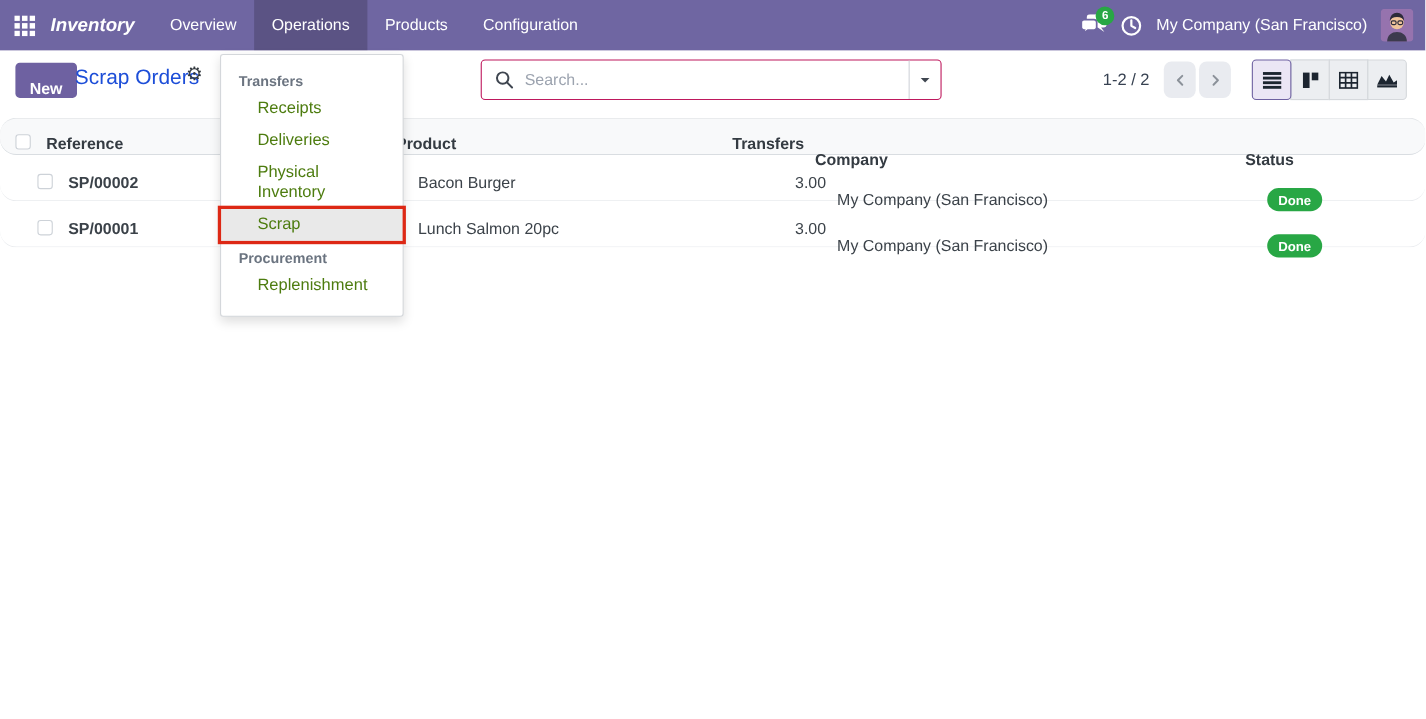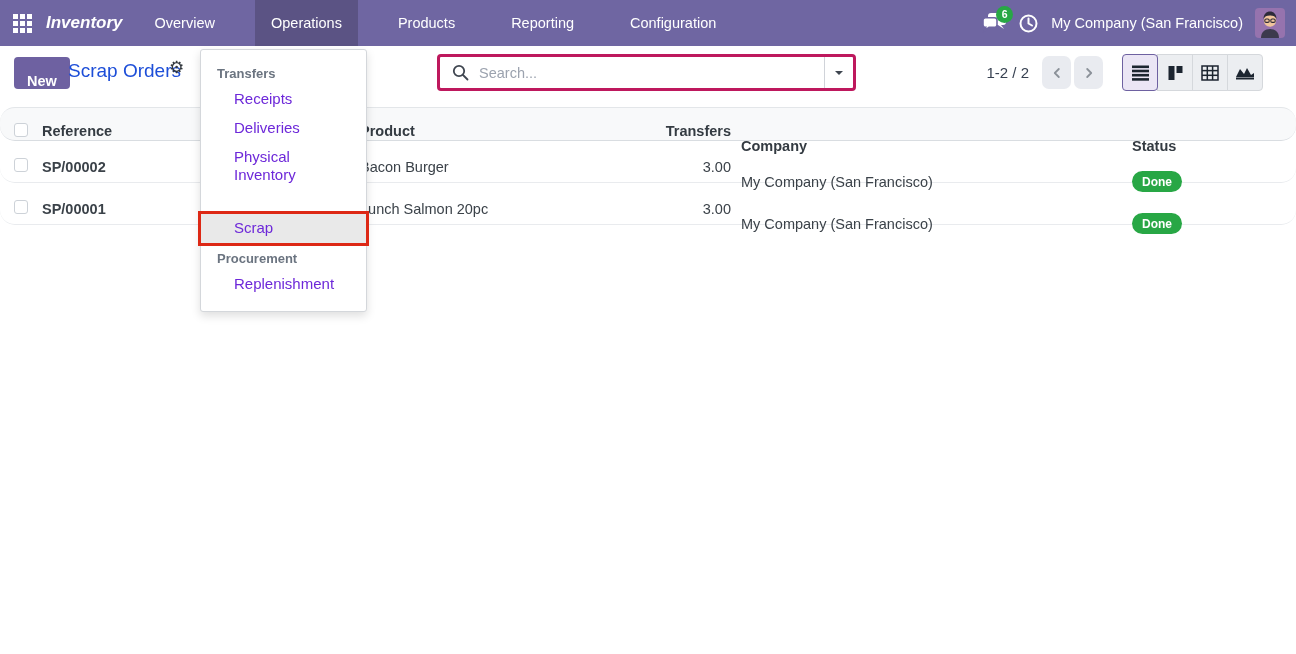--- a/index.html
+++ b/index.html
@@ -16,21 +16,21 @@
     background:#6f66a2; color:#fff; display:flex; align-items:stretch;
   }
   .apps-btn {
     width:44px; display:flex; align-items:center; justify-content:center;
     background:transparent; border:none; cursor:pointer; padding:0;
   }
   .brand {
     display:flex; align-items:center; padding:0 16px 0 2px;
     font-size:17px; font-weight:700; cursor:pointer;font-style:italic;
   }
-  .nav-menus { display:flex;gap:24px; }
+  .nav-menus { display:flex; }
   .nav-item {
     display:flex; align-items:center; padding:0 16px; font-size:14.5px;
     color:#fff; text-decoration:none; cursor:pointer; white-space:nowrap;
   }
   .nav-item.active { background:rgba(0,0,0,0.18); }
   .nav-right { margin-left:auto; display:flex; align-items:center; padding-right:11px; }
   .systray-btn {
     position:relative; display:flex; align-items:center; justify-content:center;
     width:34px; height:46px; cursor:pointer;
   }
@@ -51,36 +51,36 @@
   }
   .page-title {
     position:absolute; left:68px; top:14px; margin:0;
     font-size:19px; font-weight:400; color:#1d4ed8; white-space:nowrap;
   }
   .title-gear {
     position:absolute; left:169px; top:13px; font-size:17px; color:#33393f; cursor:pointer; line-height:1;
   }
   .searchbar {
     position:absolute; left:437px; top:8px; width:419px; height:37px;
-    border:3px solid #be185d; border-radius:4px; background:#fff;
+    border:1px solid #be185d; border-radius:4px; background:#fff;
     display:flex; align-items:center;
   }
   .search-icon-wrap { padding:0 8px 0 12px; display:flex; align-items:center; }
   .searchbar input {
     flex:1; border:none; outline:none; font-family:inherit; font-size:14.5px;
     color:#374151; background:transparent; min-width:0;
   }
   .searchbar input::placeholder { color:#9ca3af; }
   .search-caret-btn {
     width:29px; align-self:stretch; border:none; border-left:1px solid #d0d3d9;
     background:transparent; cursor:pointer; display:flex; align-items:center; justify-content:center;
   }
   .caret-down { width:0; height:0; border:4.5px solid transparent; border-top-color:#3f4650; margin-top:4px; }
 
-  .right-tools { position:absolute; right:33px; top:8px; display:flex; align-items:center; }
+  .right-tools { position:absolute; right:17px; top:8px; display:flex; align-items:center; }
   .pager-range { font-size:15px; color:#374151; margin-right:10px; cursor:pointer; white-space:nowrap; }
   .pager-btn {
     width:29px; height:33px; margin-left:3px; border:none; border-radius:7px;
     background:#e9ebf0; cursor:pointer; display:flex; align-items:center; justify-content:center;
   }
   .view-switcher { display:flex; margin-left:19px; }
   .vs-btn {
     width:36px; height:37px; margin-left:-1px; border:1px solid #d5d8dc; background:#eceef1;
     cursor:pointer; display:flex; align-items:center; justify-content:center; padding:0;
   }
@@ -89,21 +89,21 @@
   .vs-btn.active { background:#ebe6f5; border:1px solid #6e61a1; border-radius:4px; z-index:1; }
 
   
   .list-table { position:absolute; top:107px; left:0; width:100%; }
   .trow {
     display:grid; grid-template-columns:42px 318px 300px 71px 391px 174px;
     align-items:center;
     border-radius:15px;
   }
   .trow.thead { height:34px; background:#f8f9fa; border-top:1px solid #e3e6e9; border-bottom:1px solid #d9dde1; }
-  .trow.data { height:42px; border-bottom:1px solid #e9ebee; background:#fff; cursor:pointer; }
+  .trow.data { height:42px; border-bottom:1px solid #e9ebee; background:#fff; cursor:pointer;padding-left:20px; }
   .cell { font-size:14.5px; color:#3b4249; white-space:nowrap; }
   .cell.th { font-weight:700; color:#343b42; }
   .c-qty { text-align:right; }
   .c-company, .c-status { padding-left:10px;margin-top:30px; }
   .cell.ref { font-weight:700; color:#3b4249; }
   .checkbox {
     display:inline-block; width:14px; height:14px; margin-left:14px;
     border:1px solid #cdd2d8; border-radius:3px; background:#fff; cursor:pointer;
   }
   .badge-done {
@@ -112,24 +112,24 @@
   }
 
   
   .dropdown {
     position:absolute; left:200px; top:49px; width:167px; z-index:20;
     background:#fff; border:1px solid #d4d7db; border-radius:3px;
     box-shadow:0 4px 10px rgba(0,0,0,0.13); padding:8px 0 12px;
   }
   .dd-header { padding:8px 16px 3px; font-size:13px; font-weight:700; color:#6b7480; line-height:16px; }
   .dd-item {
-    display:block; padding:5px 12px 6px 33px; font-size:15px; color:#6d28d9;
+    display:block; padding:5px 12px 6px 33px; font-size:15px; color:#4d7c0f;
     line-height:18px; text-decoration:none; cursor:pointer;
   }
-  .dd-item.highlighted { background:#e9e9e9; outline:3px solid #dd2815;margin-top:24px; }
+  .dd-item.highlighted { background:#e9e9e9; outline:3px solid #dd2815; }
 </style>
 </head>
 <body>
 
 <div class="screen">
 
   <header class="navbar">
     <button class="apps-btn">
       <svg width="19" height="19" viewBox="0 0 19 19">
         <g fill="#ffffff">
@@ -144,21 +144,20 @@
             <rect x="14" y="14" width="5" height="5"></rect>
         </g>
       </svg>
     </button>
     <div class="brand">Inventory</div>
 
     <nav class="nav-menus">
       <a class="nav-item">Overview</a>
       <a class="nav-item active">Operations</a>
       <a class="nav-item">Products</a>
-      <a class="nav-item">Reporting</a>
       <a class="nav-item">Configuration</a>
     </nav>
 
     <div class="nav-right">
       <div class="systray-btn">
         <svg width="25" height="20" viewBox="0 0 25 20">
           <path fill="#ffffff" d="M9 0h12a3 3 0 0 1 3 3v6a3 3 0 0 1-3 3h-2l3 4-6-4H9a3 3 0 0 1-3-3V3a3 3 0 0 1 3-3z"></path>
           <path fill="#ffffff" stroke="#6f66a2" stroke-width="1.6" d="M3.5 4.8h9a2.5 2.5 0 0 1 2.5 2.5v4.5a2.5 2.5 0 0 1-2.5 2.5H7l-4.6 3.4 1.4-3.4h-.3A2.5 2.5 0 0 1 1 11.8V7.3a2.5 2.5 0 0 1 2.5-2.5z"></path>
         </svg>
         <span class="count-badge">6</span>

